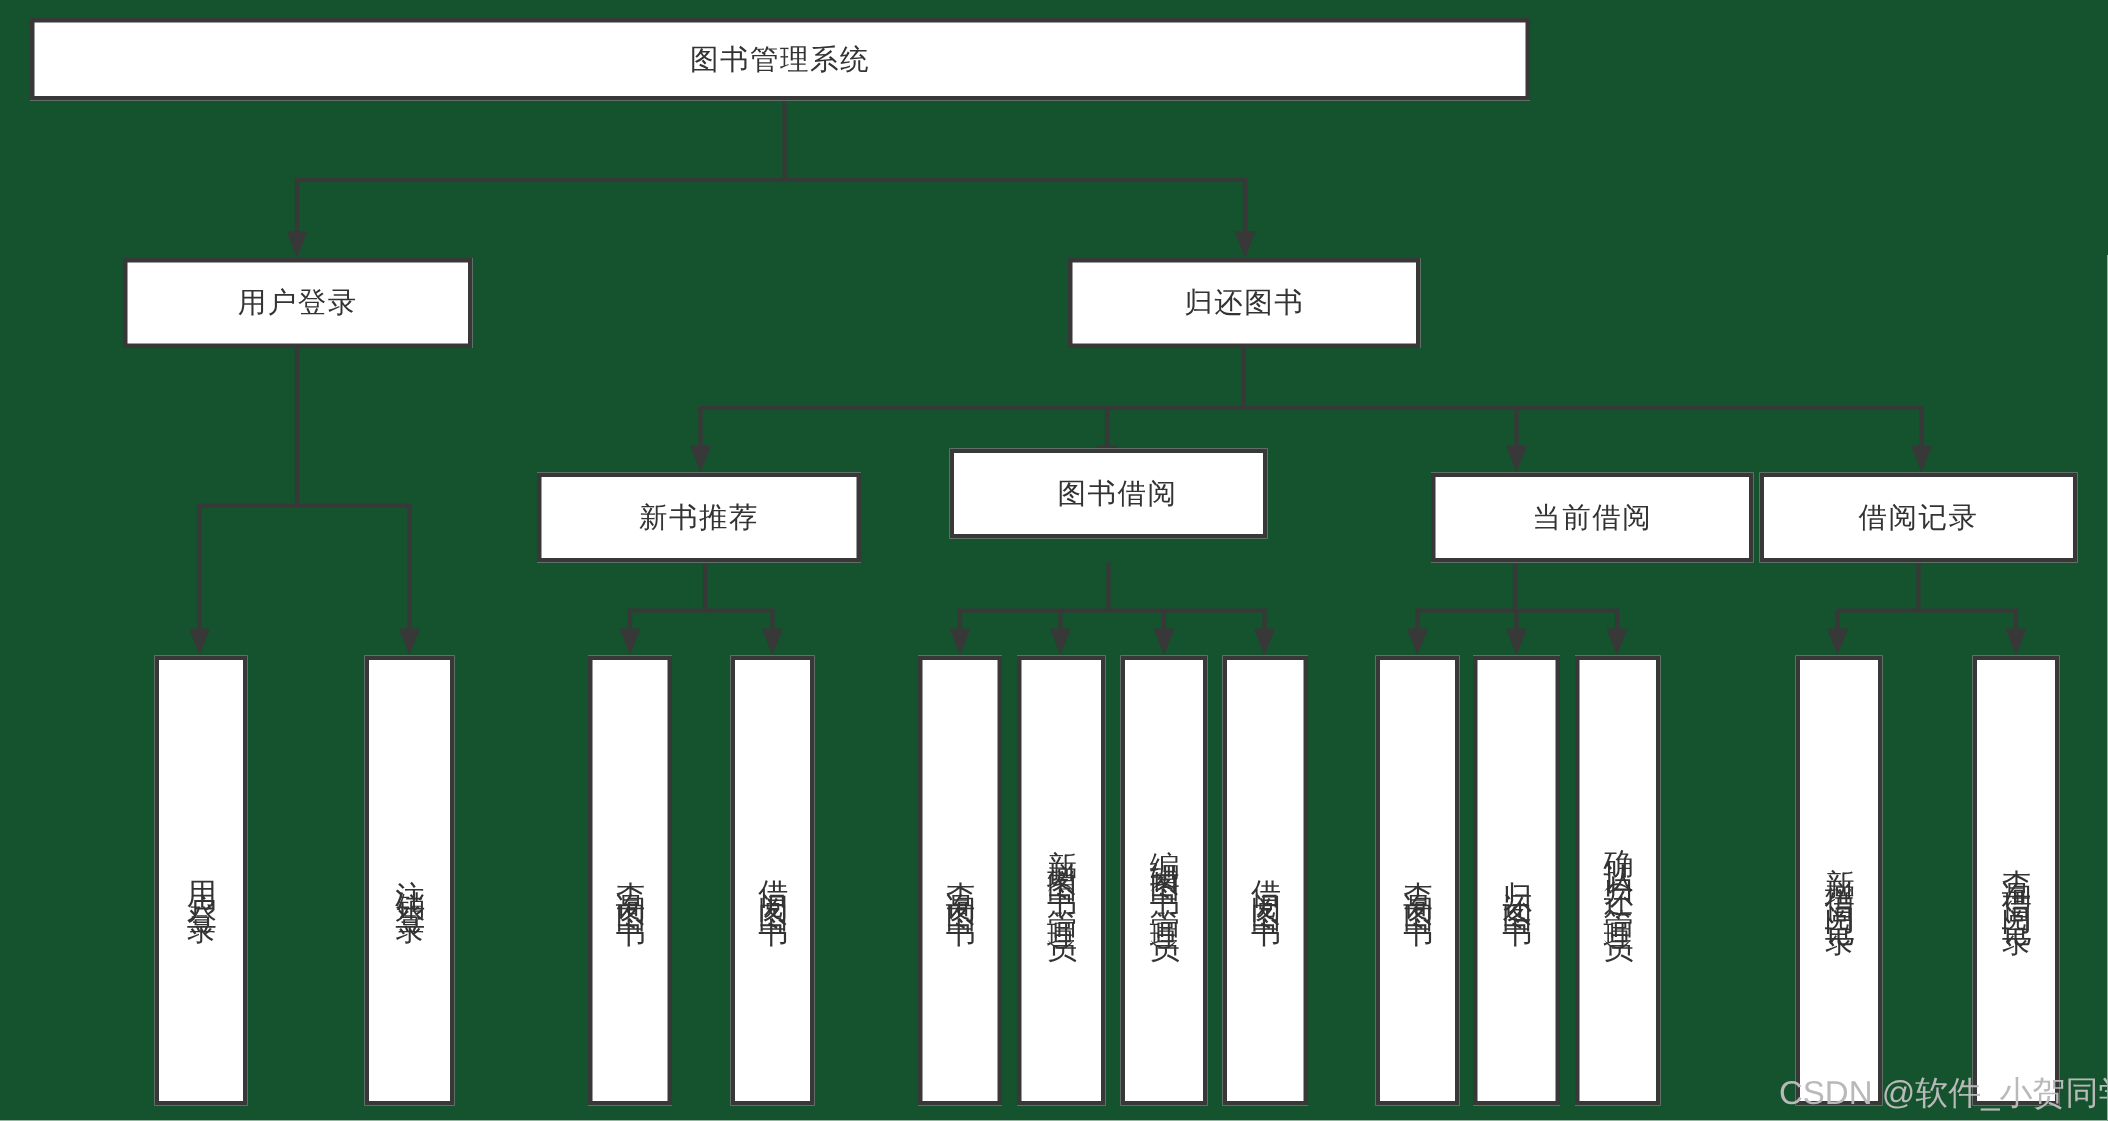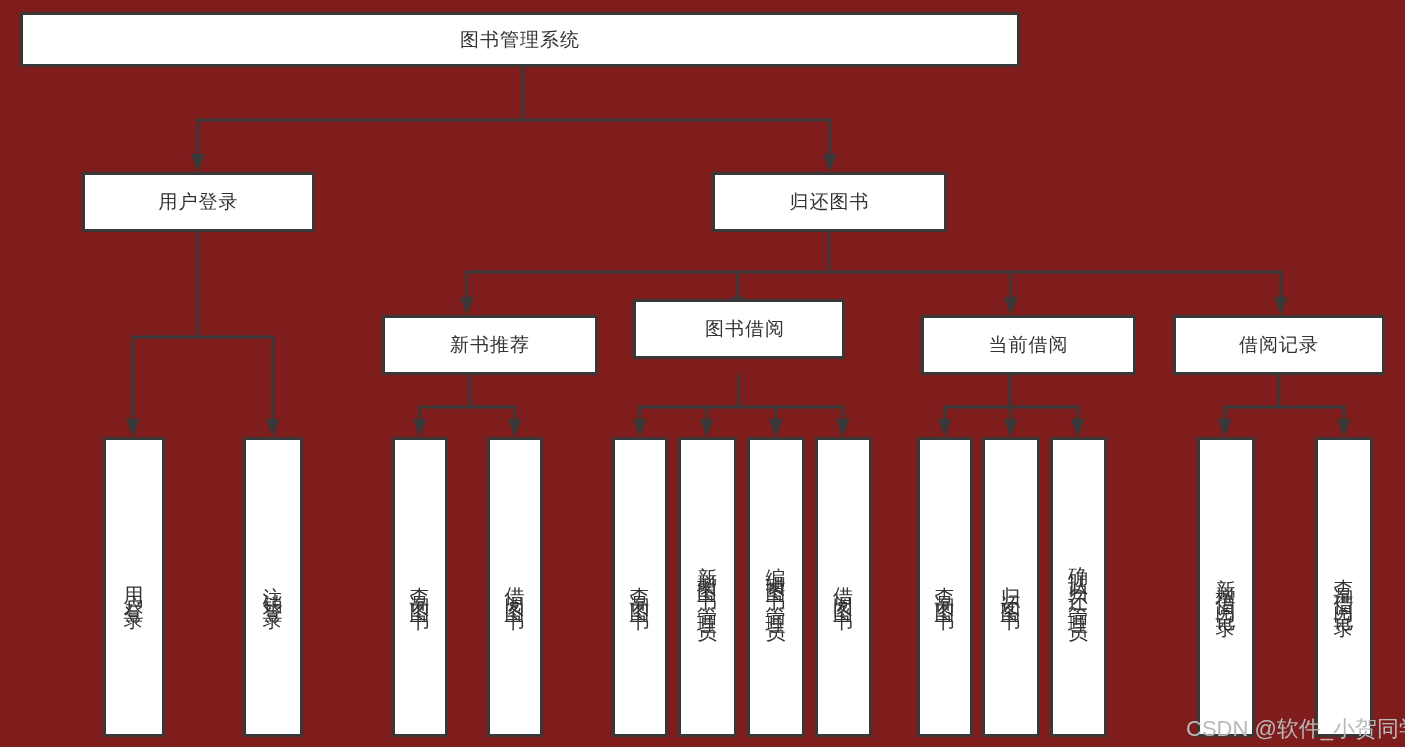--- a/index.html
+++ b/index.html
@@ -1,19 +1,19 @@
 <!DOCTYPE html>
 <html><head>
 <meta charset="utf-8">
 <style>
   html,body { margin:0; padding:0; background:#ffffff; }
   #canvas {
     position:relative;
     width:1405px; height:747px;
-    background:#7f1d1d;
+    background:#14532d;
     font-family:"Liberation Sans","DejaVu Sans",sans-serif;
     overflow:hidden;
   }
   #connectors { position:absolute; left:0; top:0; width:1405px; height:747px; }
   .box {
     position:absolute;
     box-sizing:border-box;
     border:3px solid #383838;
     background:#ffffff;
     color:#333333;
@@ -122,27 +122,27 @@
     <span>图书管理系统</span>
   </div>
 
   <div class="box h-box" style="left:82px;top:172px;width:233px;height:60px;">
     <span>用户登录</span>
   </div>
   <div class="box h-box" style="left:712px;top:172px;width:235px;height:60px;">
     <span>归还图书</span>
   </div>
 
-  <div class="box h-box" style="left:382px;top:315px;width:216px;height:60px;">
+  <div class="box h-box" style="left:358px;top:315px;width:216px;height:60px;">
     <span>新书推荐</span>
   </div>
   <div class="box h-box" style="left:633px;top:299px;width:212px;height:60px;padding-left:12px;">
     <span>图书借阅</span>
   </div>
-  <div class="box h-box" style="left:921px;top:315px;width:215px;height:60px;">
+  <div class="box h-box" style="left:954px;top:315px;width:215px;height:60px;">
     <span>当前借阅</span>
   </div>
   <div class="box h-box" style="left:1173px;top:315px;width:212px;height:60px;">
     <span>借阅记录</span>
   </div>
 
   <div class="box v-box" style="left:103px;top:437px;width:62px;height:300px;">
     <span>用户登录</span>
   </div>
   <div class="box v-box" style="left:243px;top:437px;width:60px;height:300px;">

